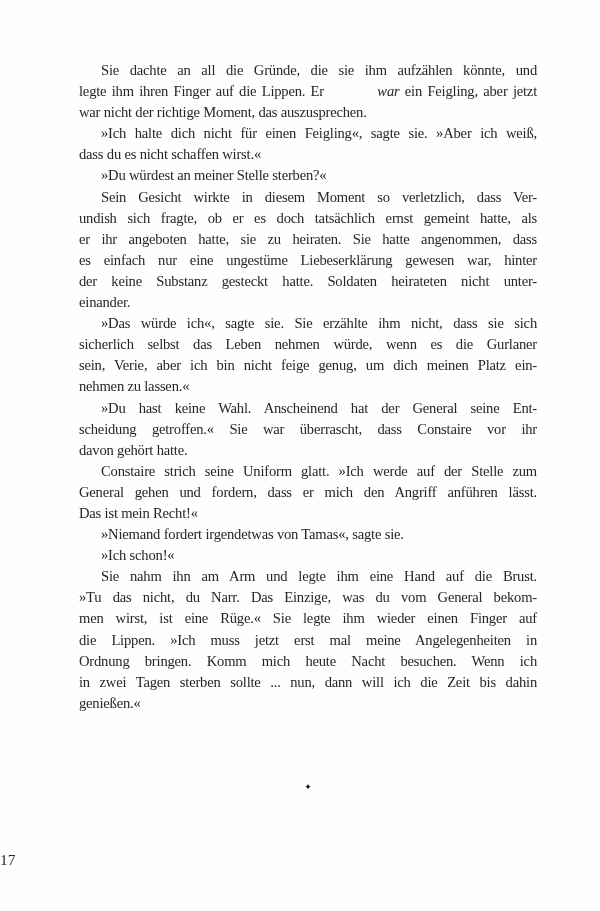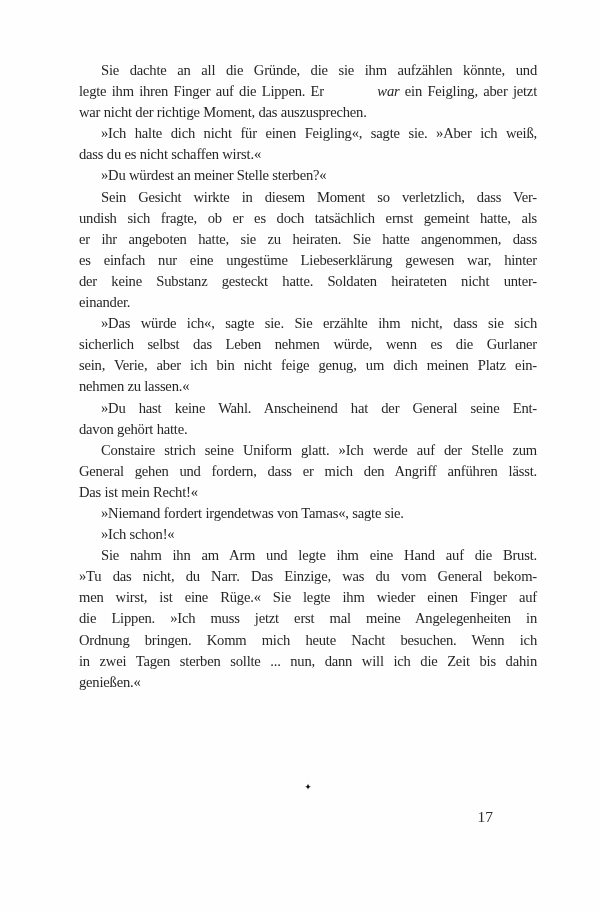--- a/index.html
+++ b/index.html
@@ -49,23 +49,23 @@
     top: 779px;
     width: 458px;
     text-align: center;
     font-size: 9px;
     line-height: 16px;
     color: #111111;
   }
   .page-number {
     position: absolute;
     left: 0;
-    top: 807px;
+    top: 850px;
     width: 493px;
-    text-align: right;
+    text-align: left;
     font-size: 15.5px;
     line-height: 20px;
     color: #2b2b2b;
   }
 </style>
 </head>
 <body>
 
 <div class="text-block" id="body-text">
     <div class="para">
@@ -91,20 +91,21 @@
     <div class="para">
       <div class="line indent">»Das würde ich«, sagte sie. Sie erzählte ihm nicht, dass sie sich</div>
       <div class="line">sicherlich selbst das Leben nehmen würde, wenn es die Gurlaner</div>
     </div>
     <div class="para">
       <div class="line">sein, Verie, aber ich bin nicht feige genug, um dich meinen Platz ein-</div>
       <div class="line last">nehmen zu lassen.«</div>
     </div>
     <div class="para">
       <div class="line indent">»Du hast keine Wahl. Anscheinend hat der General seine Ent-</div>
+      <div class="line">scheidung getroffen.« Sie war überrascht, dass Constaire vor ihr</div>
       <div class="line last">davon gehört hatte.</div>
     </div>
     <div class="para">
       <div class="line indent">Constaire strich seine Uniform glatt. »Ich werde auf der Stelle zum</div>
       <div class="line">General gehen und fordern, dass er mich den Angriff anführen lässt.</div>
       <div class="line last">Das ist mein Recht!«</div>
     </div>
     <div class="para">
       <div class="line indent last">»Niemand fordert irgendetwas von Tamas«, sagte sie.</div>
     </div>

